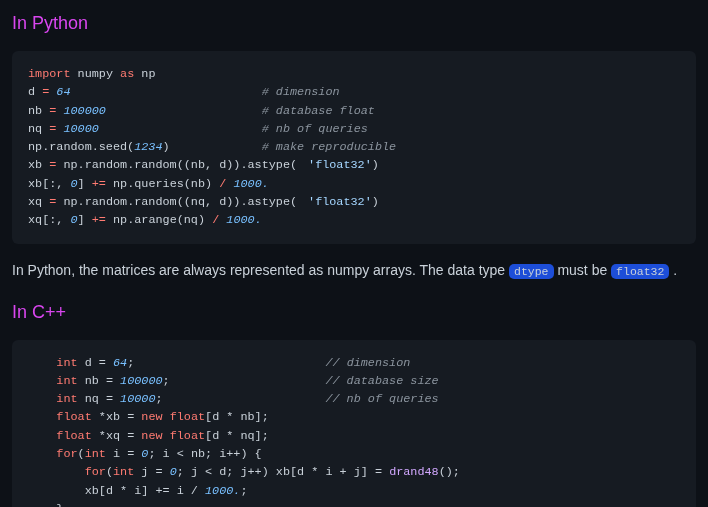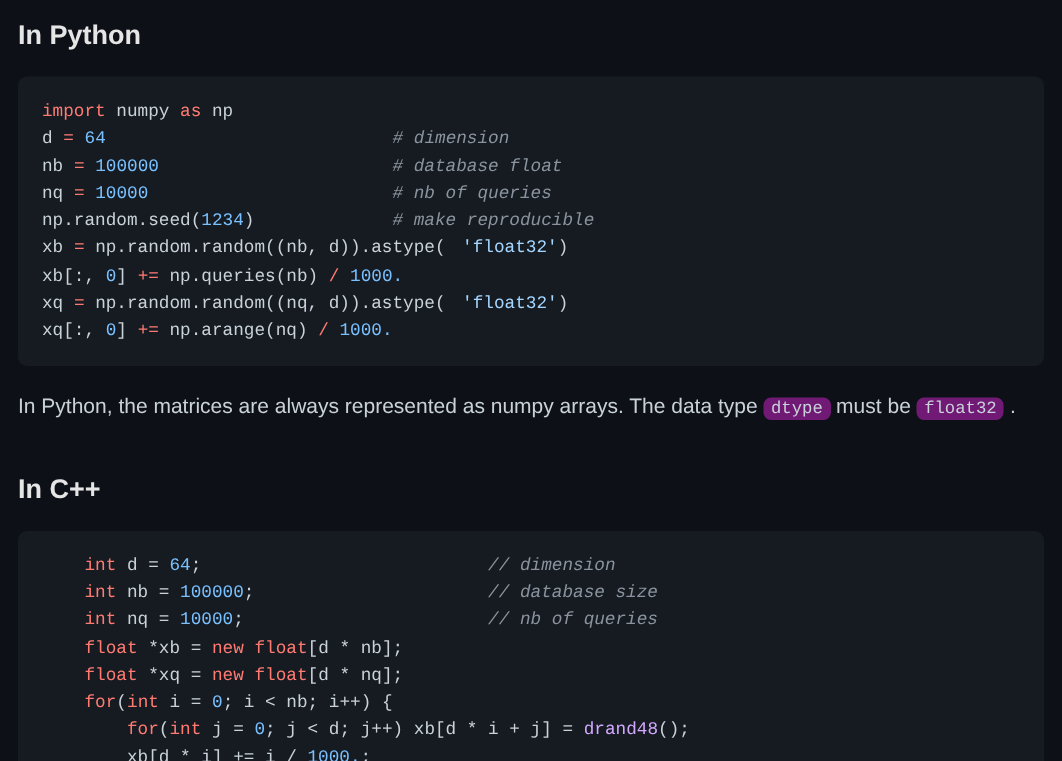--- a/index.html
+++ b/index.html
@@ -7,53 +7,53 @@
     padding: 10px 12px;
     background: #0d1117;
     color: #c9d1d9;
     font-family: -apple-system, BlinkMacSystemFont, "Segoe UI", Helvetica, Arial, sans-serif;
     font-size: 14px;
     line-height: 1.5;
     width: 684px;
   }
   h3 {
     font-size: 18px;
-    font-weight: 700;
+    font-weight: 400;
     margin: 0 0 14px 0;
-    color: #e5e5e5;
+    color: #d946ef;
   }
   h3.second {
-    margin-top: 32px;
+    margin-top: 18px;
   }
   .codeblock {
     background: #161b22;
     border-radius: 6px;
     padding: 14px 16px;
     font-family: ui-monospace, SFMono-Regular, "SF Mono", Consolas, "Liberation Mono", Menlo, monospace;
     font-size: 11.8px;
     line-height: 1.55;
     overflow-x: auto;
     white-space: pre;
     color: #c9d1d9;
   }
   p.prose {
     margin: 16px 0 0 0;
     font-size: 14px;
     color: #c9d1d9;
   }
   code.inline {
-    background: #701a75;
+    background: #1d4ed8;
     color: #c9d1d9;
     padding: 1px 5px;
     border-radius: 5px;
     font-family: ui-monospace, SFMono-Regular, "SF Mono", Consolas, "Liberation Mono", Menlo, monospace;
     font-size: 11.5px;
   }
   .kw  { color: #ff7b72; }
-  .num { color: #79c0ff; }
+  .num { color: #79c0ff; font-style: italic; }
   .str { color: #a5d6ff; margin-left: 11px; }
   .com { color: #8b949e; font-style: italic; }
   .fn  { color: #d2a8ff; }
 </style>
 </head>
 <body>
 
 <h3>In Python</h3>
 
 <div class="codeblock"><span class="kw">import</span><span> numpy </span><span class="kw">as</span><span> np</span>

